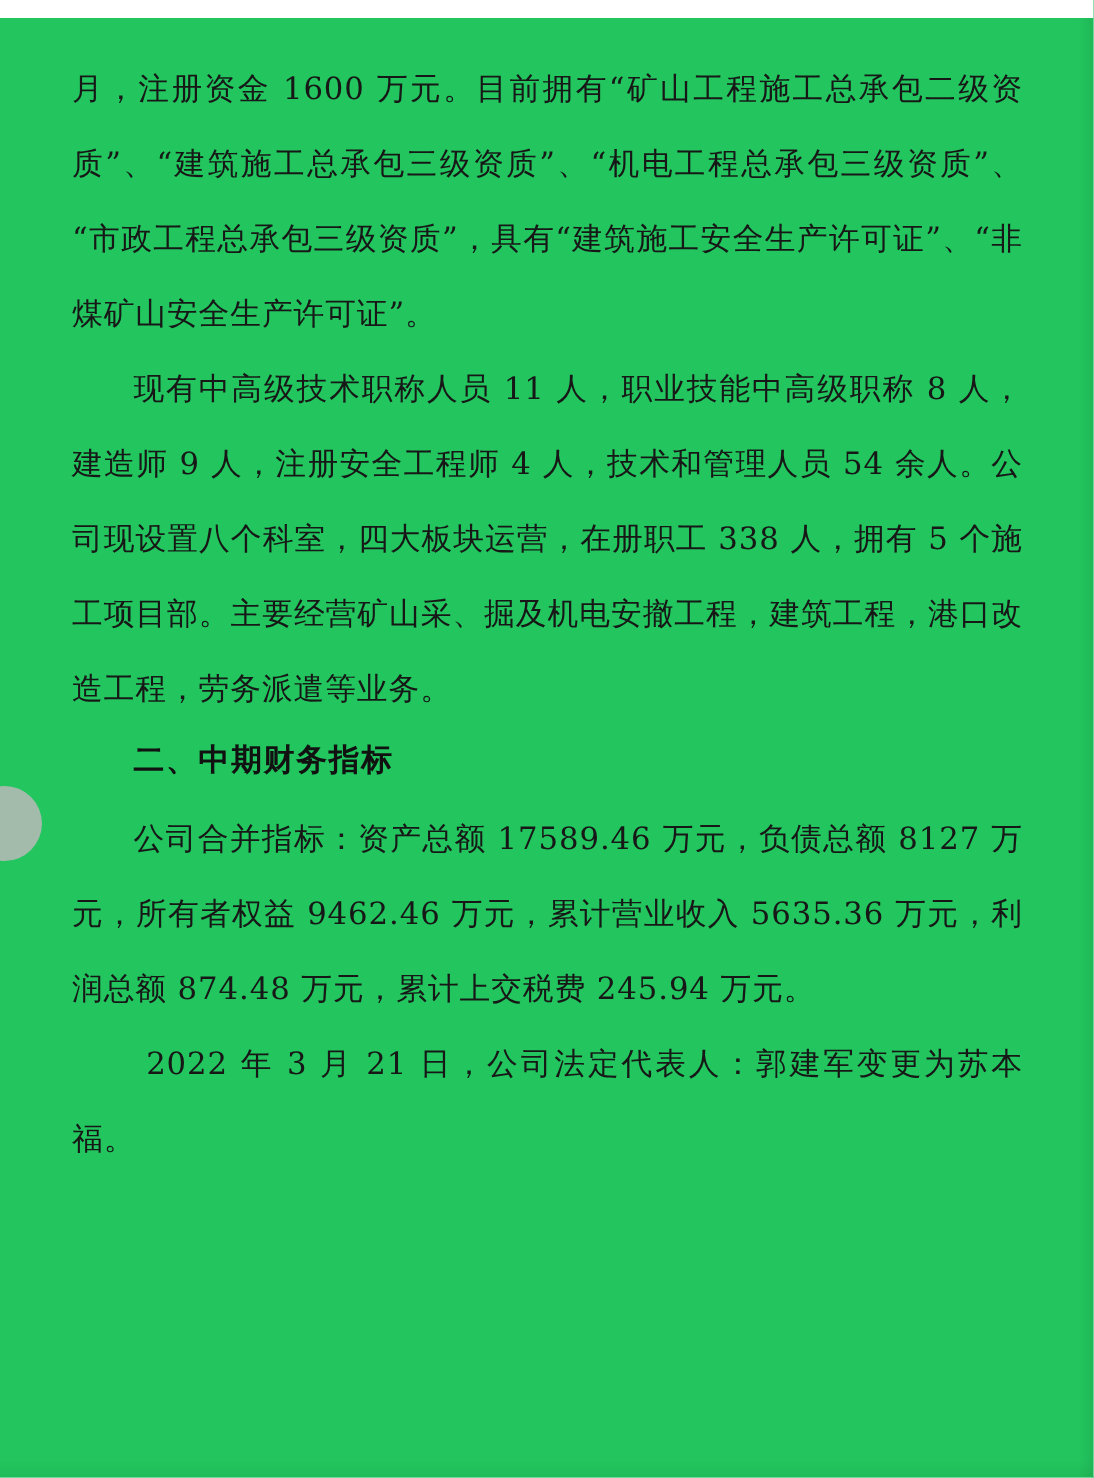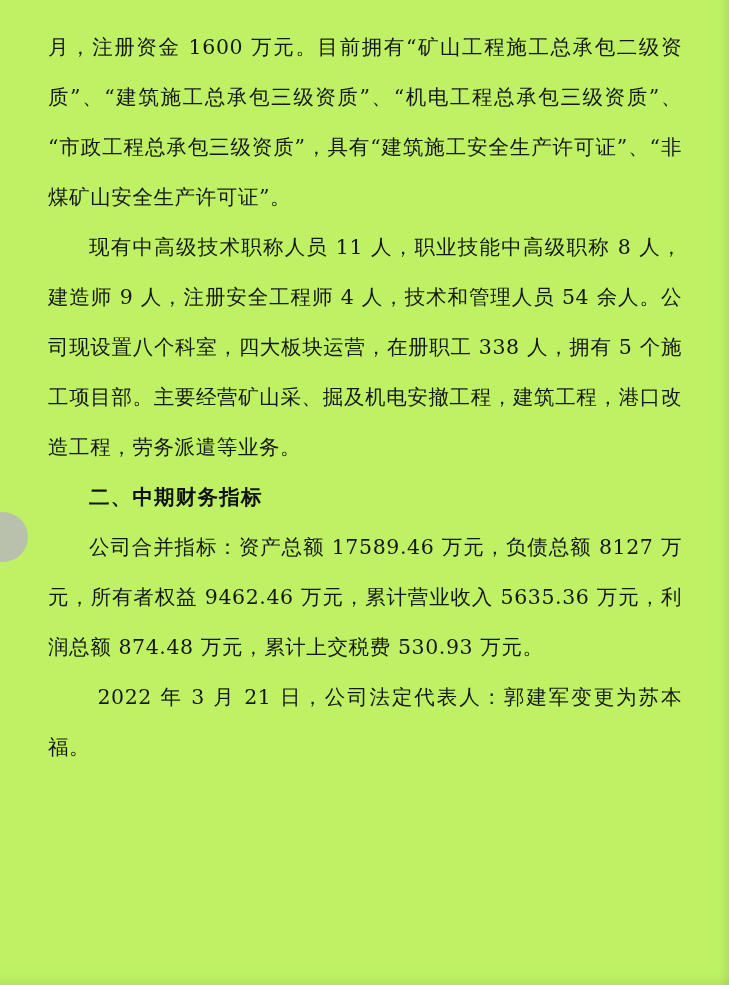--- a/index.html
+++ b/index.html
@@ -12,22 +12,23 @@
     background: #ffffff;
     font-family: "DejaVu Serif", "Liberation Serif", serif;
     overflow: hidden;
     position: relative;
   }
 
   
   #page {
     position: absolute;
     inset: 0;
-    background: #bef264;
+    background: #22c55e;
     overflow: hidden;
+    margin-top: 12px;
   }
 
   
   .scan-edge-right {
     position: absolute;
     top: 0;
     right: 0;
     width: 10px;
     height: 985px;
     background: linear-gradient(to right, rgba(0,0,0,0.0), rgba(0,0,0,0.07));
@@ -76,40 +77,40 @@
     text-indent: 41px;
   }
   p.heading {
     margin: 0;
     font-size: 20.5px;
     line-height: 50px;
     color: #111111;
     font-weight: 700;
     text-indent: 41px;
     letter-spacing: 1.2px;
-    font-family: Liberation Serif, serif;
+    font-family: Liberation Mono, monospace;
   }
 </style>
 </head>
 <body>
 
 <div id="page">
 
   <div class="margin-blob"></div>
 
   <div id="doc-body">
 
     <p class="para">月，注册资金 1600 万元。目前拥有“矿山工程施工总承包二级资质”、“建筑施工总承包三级资质”、“机电工程总承包三级资质”、“市政工程总承包三级资质”，具有“建筑施工安全生产许可证”、“非煤矿山安全生产许可证”。</p>
 
     <p class="para indent">现有中高级技术职称人员 11 人，职业技能中高级职称 8 人，建造师 9 人，注册安全工程师 4 人，技术和管理人员 54 余人。公司现设置八个科室，四大板块运营，在册职工 338 人，拥有 5 个施工项目部。主要经营矿山采、掘及机电安撤工程，建筑工程，港口改造工程，劳务派遣等业务。</p>
 
     <p class="heading">二、中期财务指标</p>
 
 
-    <p class="para indent">公司合并指标：资产总额 17589.46 万元，负债总额 8127 万元，所有者权益 9462.46 万元，累计营业收入 5635.36 万元，利润总额 874.48 万元，累计上交税费 530.93 万元。</p>
+    <p class="para indent">公司合并指标：资产总额 17589.46 万元，负债总额 8127 万元，所有者权益 9462.46 万元，累计营业收入 5635.36 万元，利润总额 874.48 万元，累计上交税费 245.94 万元。</p>
 
 
     <p class="para indent"> 2022 年 3 月 21 日，公司法定代表人：郭建军变更为苏本福。</p>
 
   </div>
 
   <div class="scan-edge-right"></div>
   <div class="scan-edge-bottom"></div>
 </div>
 

